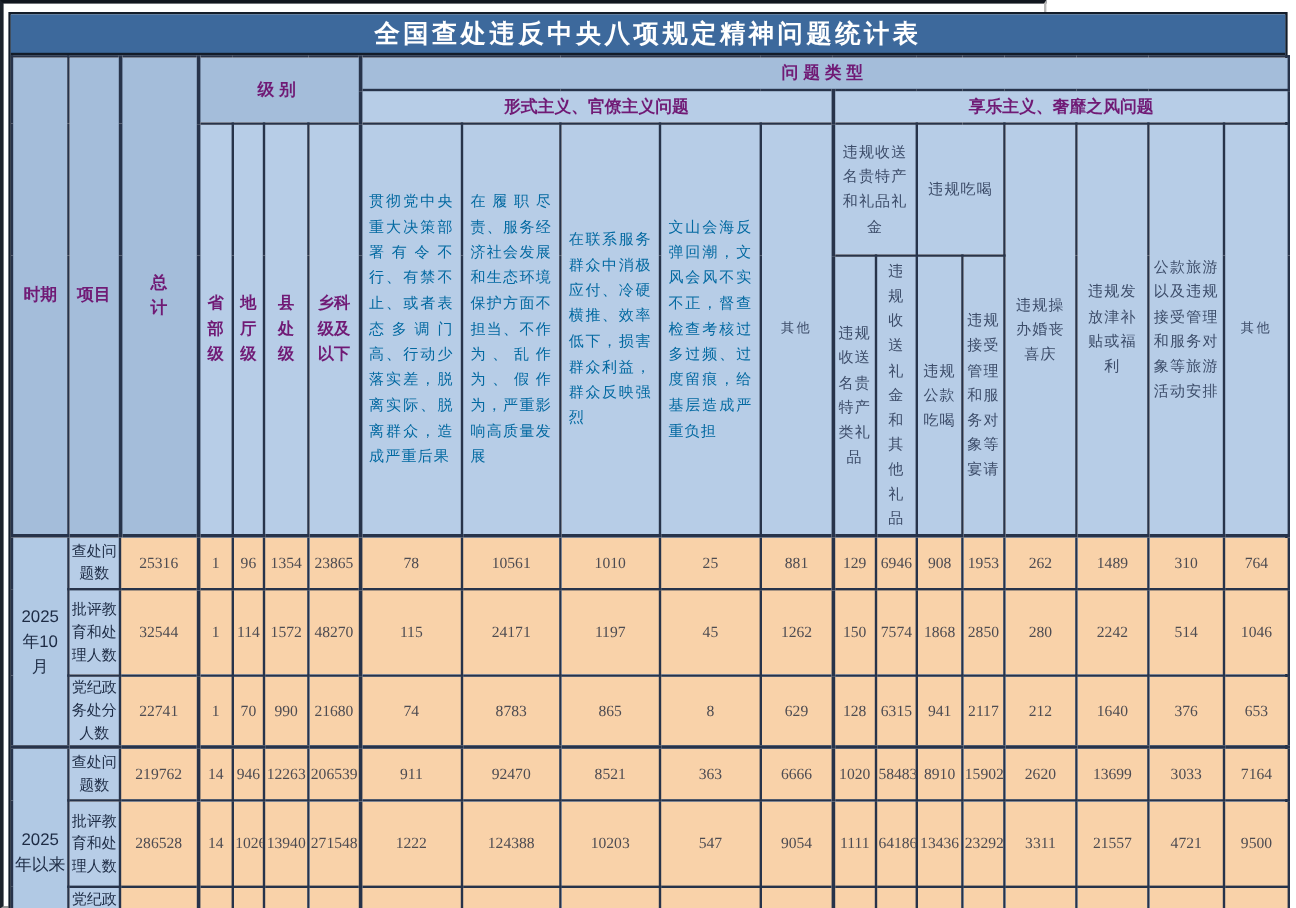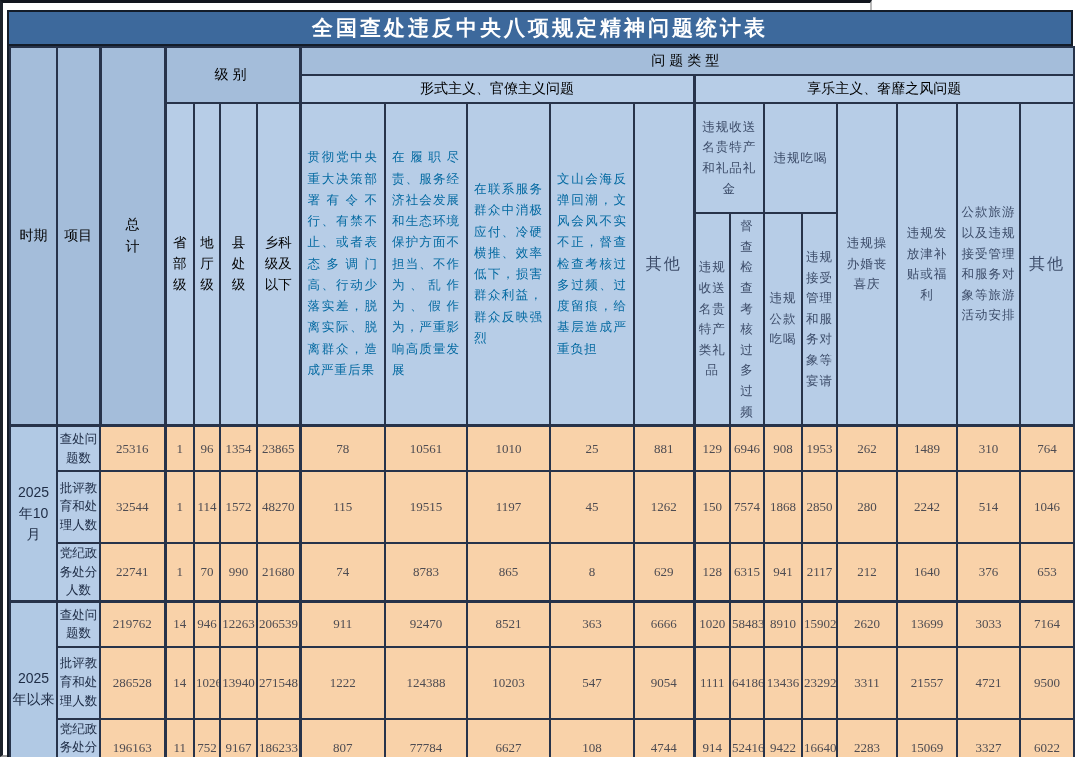--- a/index.html
+++ b/index.html
@@ -26,42 +26,42 @@
     border-bottom:2px solid #131c29;
   }
   table { border-collapse:collapse; table-layout:fixed; width:1062px; }
   th, td { border:2px solid #27334a; padding:0 2px; overflow:hidden; text-align:center; vertical-align:middle; }
   .tl { border-left-width:3px; }
   tr.gstart td { border-top-width:3px; }
 
   
   th.dk { background:#a4bdda; }
   th.lt { background:#b7cde7; }
-  th { font-weight:normal; font-size:14px; color:#000000; }
+  th { font-weight:bold; font-size:14px; color:#701a75; }
   th.group-wide { letter-spacing:4px; }
 
   
   .v1 { display:inline-block; width:1.15em; word-break:break-all; line-height:1.55; }
   .v2 { display:inline-block; width:2.35em; word-break:break-all; line-height:1.55; }
   th.level { font-size:13.5px; }
   th.bigvert { font-size:14px; }
 
   
   th.desc {
     font-family:"Liberation Serif", serif; font-weight:normal;
     font-size:12.5px; color:#0369a1; line-height:1.7;
     text-align:justify; padding:4px 6px; letter-spacing:1px;
     word-break:break-all; vertical-align:middle;
   }
   th.sub, th.grp, th.hcol, th.other {
     font-family:"Liberation Serif", serif; font-weight:normal;
     font-size:12.5px; color:#3d4d6a; line-height:1.65;
     word-break:break-all; letter-spacing:1px; padding:2px 3px;
   }
-  th.other { font-size:16px; letter-spacing:2px; }
+  th.other { font-size:11px; letter-spacing:2px; }
 
   
   td.num {
     background:#f9d2a9; font-family:"Liberation Serif", serif;
     font-size:13px; color:#4e4c52; white-space:nowrap; padding:0 1px;
   }
   td.lbl {
     background:#b7cde7; font-weight:normal; font-size:12.5px;
     color:#1d2b44; line-height:1.5; word-break:break-all; padding:0 1px;
   }
@@ -120,21 +120,21 @@
           <th class="lt other" rowspan="2">其他</th>
           <th class="lt tl grp" colspan="2">违规收送名贵特产和礼品礼金</th>
           <th class="lt grp" colspan="2">违规吃喝</th>
           <th class="lt hcol" rowspan="2">违规操办婚丧喜庆</th>
           <th class="lt hcol" rowspan="2">违规发放津补贴或福利</th>
           <th class="lt hcol" rowspan="2">公款旅游以及违规接受管理和服务对象等旅游活动安排</th>
           <th class="lt other" rowspan="2">其他</th>
         </tr>
         <tr style="height:120px">
           <th class="lt tl sub">违规收送名贵特产类礼品</th>
-          <th class="lt sub">督查检查考核过多过频</th>
+          <th class="lt sub">违规收送礼金和其他礼品</th>
           <th class="lt sub">违规公款吃喝</th>
           <th class="lt sub">违规接受管理和服务对象等宴请</th>
         </tr>
       </thead>
       <tbody>
           <tr class="gstart" style="height: 45px;">
             <td class="lbl period" rowspan="3">2025年10月</td>
             <td class="lbl">查处问题数</td>
             <td class="num">25316</td>
             <td class="num tl">1</td>
@@ -156,21 +156,21 @@
             <td class="num">764</td>
           </tr>
           <tr style="height: 72px;">
             <td class="lbl">批评教育和处理人数</td>
             <td class="num">32544</td>
             <td class="num tl">1</td>
             <td class="num">114</td>
             <td class="num">1572</td>
             <td class="num">48270</td>
             <td class="num tl">115</td>
-            <td class="num">19515</td>
+            <td class="num">24171</td>
             <td class="num">1197</td>
             <td class="num">45</td>
             <td class="num">1262</td>
             <td class="num tl">150</td>
             <td class="num">7574</td>
             <td class="num">1868</td>
             <td class="num">2850</td>
             <td class="num">280</td>
             <td class="num">2242</td>
             <td class="num">514</td>

